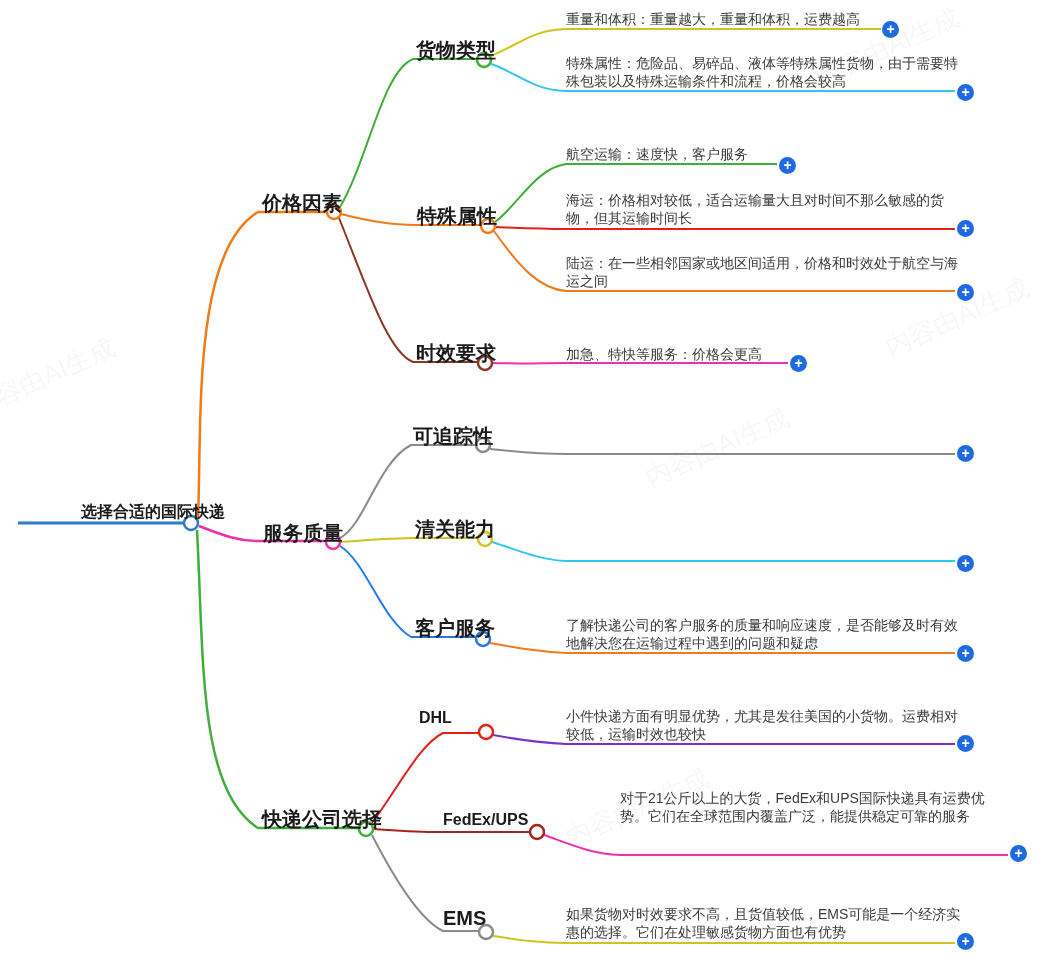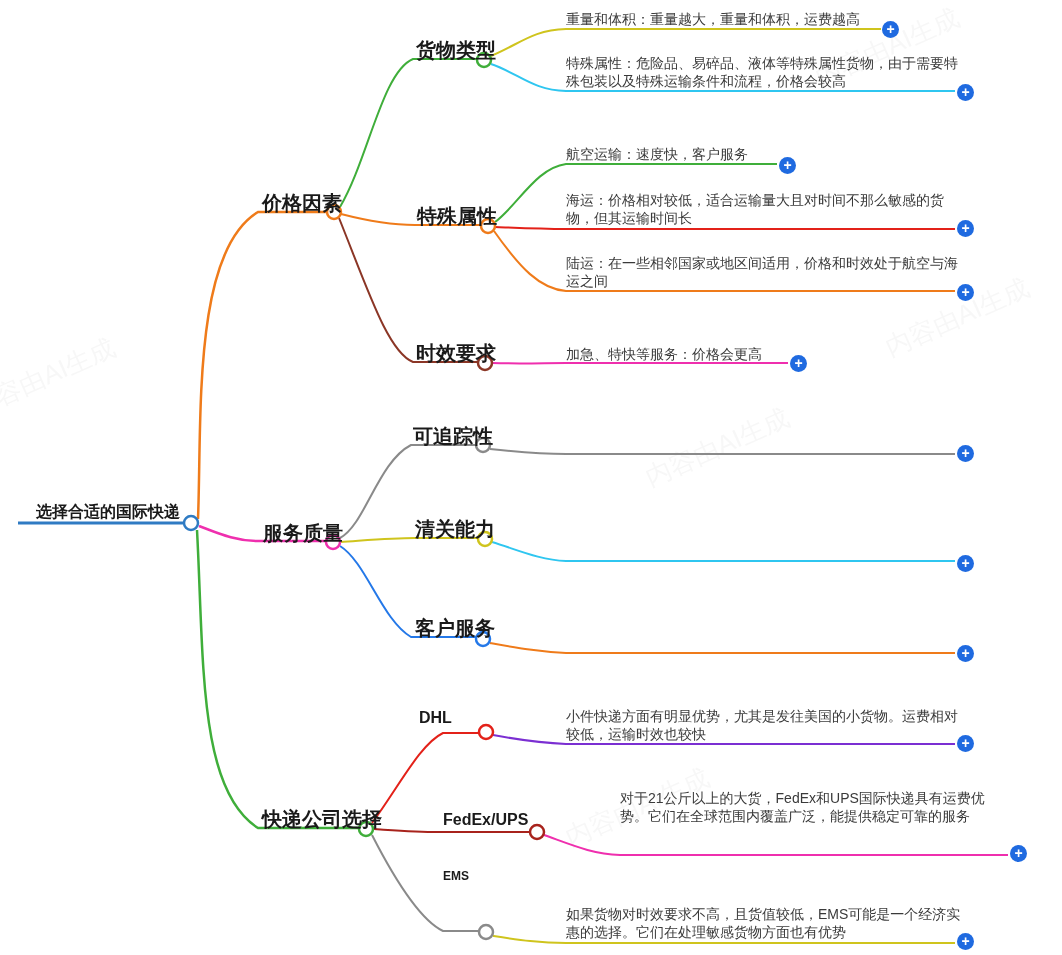--- a/index.html
+++ b/index.html
@@ -5,21 +5,21 @@
   html,body{margin:0;padding:0;background:#fff;}
   .canvas{
     position:relative;width:1062px;height:955px;background:#fff;overflow:hidden;
     font-family:"Liberation Sans","DejaVu Sans",sans-serif;
   }
   svg{position:absolute;left:0;top:0;}
   .node-label{
     position:absolute;font-size:20px;font-weight:bold;color:#1a1a1a;
     line-height:18px;white-space:nowrap;
   }
-  .root-label{font-size:16px;}
+  .root-label{font-size:16px;margin-left:45px;}
   .leaf{
     position:absolute;font-size:14px;line-height:17.5px;color:#3a3a3a;
   }
   .nowrap{white-space:nowrap;}
   .plus{
     position:absolute;width:17px;height:17px;border-radius:50%;
     background:#1f6ae0;color:#fff;text-align:center;
     font-size:14px;font-weight:bold;line-height:16px;cursor:pointer;
   }
   .wm{
@@ -95,28 +95,29 @@
   <div class="node-label" style="left:263px;top:524px">服务质量</div>
   <div class="node-label" style="left:262px;top:810px">快递公司选择</div>
   <div class="node-label" style="left:416px;top:41px">货物类型</div>
   <div class="node-label" style="left:417px;top:207px">特殊属性</div>
   <div class="node-label" style="left:416px;top:344px">时效要求</div>
   <div class="node-label" style="left:413px;top:427px">可追踪性</div>
   <div class="node-label" style="left:415px;top:520px">清关能力</div>
   <div class="node-label" style="left:415px;top:619px">客户服务</div>
   <div class="node-label" style="left:419px;top:709px;font-size:16px">DHL</div>
   <div class="node-label" style="left:443px;top:811px;font-size:16px">FedEx/UPS</div>
-  <div class="node-label" style="left:443px;top:867px;font-size:12px">EMS</div>
+  <div class="node-label" style="left:443px;top:909px;font-size:20px">EMS</div>
 
   <div class="leaf nowrap" style="left:566px;top:11px">重量和体积：重量越大，重量和体积，运费越高</div>
   <div class="leaf" style="left:566px;top:55px;width:396px">特殊属性：危险品、易碎品、液体等特殊属性货物，由于需要特殊包装以及特殊运输条件和流程，价格会较高</div>
   <div class="leaf nowrap" style="left:566px;top:146px">航空运输：速度快，客户服务</div>
   <div class="leaf" style="left:566px;top:192px;width:396px">海运：价格相对较低，适合运输量大且对时间不那么敏感的货物，但其运输时间长</div>
   <div class="leaf" style="left:566px;top:255px;width:396px">陆运：在一些相邻国家或地区间适用，价格和时效处于航空与海运之间</div>
   <div class="leaf nowrap" style="left:566px;top:346px">加急、特快等服务：价格会更高</div>
+  <div class="leaf" style="left:566px;top:617px;width:396px">了解快递公司的客户服务的质量和响应速度，是否能够及时有效地解决您在运输过程中遇到的问题和疑虑</div>
   <div class="leaf" style="left:566px;top:708px;width:396px">小件快递方面有明显优势，尤其是发往美国的小货物。运费相对较低，运输时效也较快</div>
   <div class="leaf" style="left:620px;top:790px;width:392px">对于21公斤以上的大货，FedEx和UPS国际快递具有运费优势。它们在全球范围内覆盖广泛，能提供稳定可靠的服务</div>
   <div class="leaf" style="left:566px;top:906px;width:396px">如果货物对时效要求不高，且货值较低，EMS可能是一个经济实惠的选择。它们在处理敏感货物方面也有优势</div>
 
   <div class="plus" style="left:882px;top:21px"><span>+</span></div>
   <div class="plus" style="left:957px;top:84px"><span>+</span></div>
   <div class="plus" style="left:779px;top:157px"><span>+</span></div>
   <div class="plus" style="left:957px;top:220px"><span>+</span></div>
   <div class="plus" style="left:957px;top:284px"><span>+</span></div>
   <div class="plus" style="left:790px;top:355px"><span>+</span></div>

